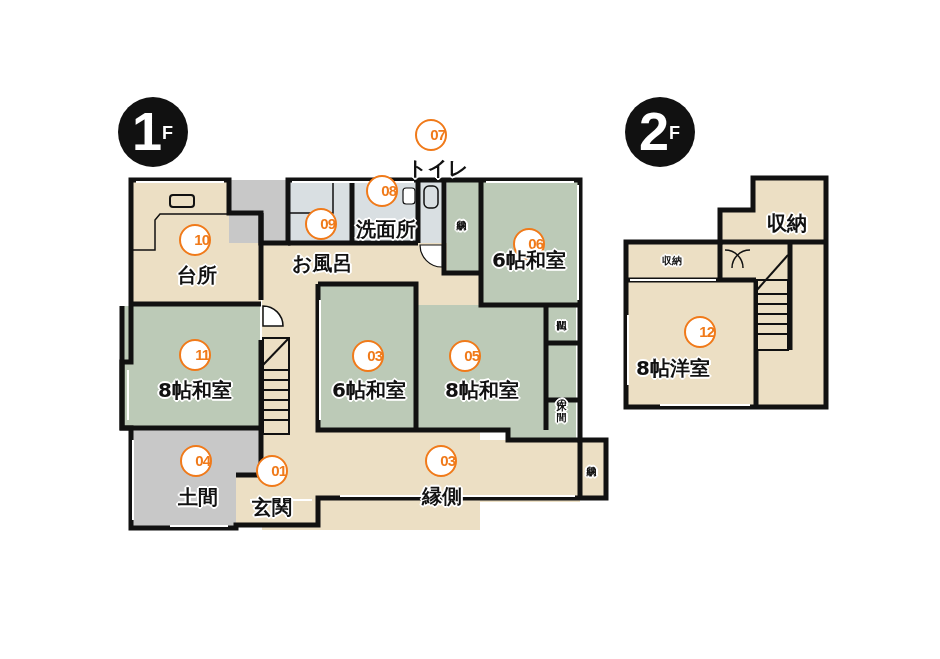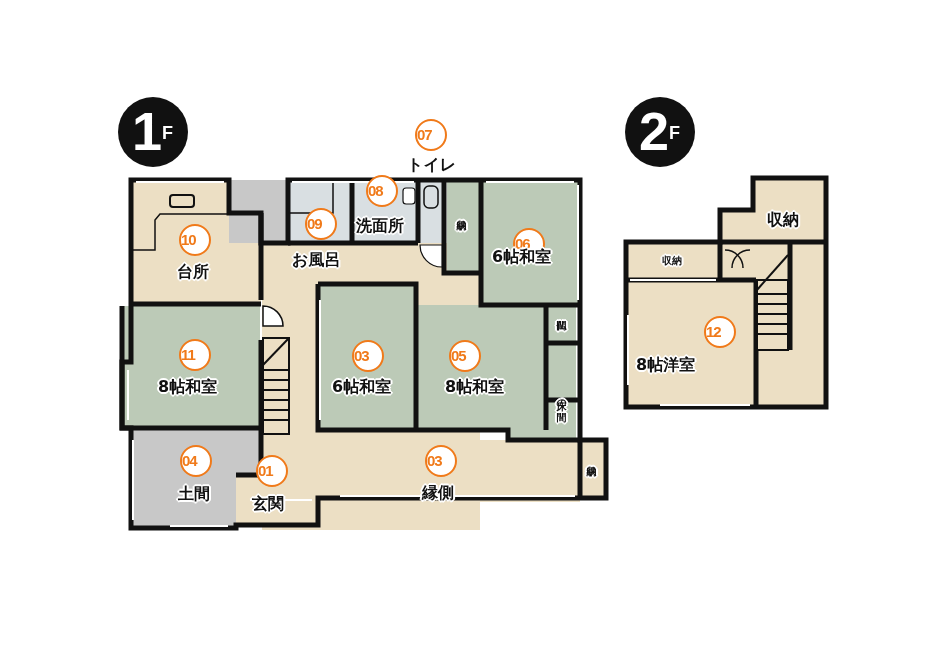--- a/index.html
+++ b/index.html
@@ -1,22 +1,22 @@
 <!DOCTYPE html>
 <html><head>
 <meta charset="utf-8">
 <style>
   html,body{margin:0;padding:0;background:#ffffff;}
   body{width:940px;height:659px;position:relative;overflow:hidden;font-family:"DejaVu Sans","Liberation Sans",sans-serif;}
   svg{position:absolute;left:0;top:0;}
   .floor-badge{position:absolute;width:70px;height:70px;border-radius:50%;background:#111;color:#fff;}
   .floor-badge .big{position:absolute;left:14px;top:2px;font-size:54px;font-weight:bold;line-height:64px;font-family:"Liberation Sans",sans-serif;}
   .floor-badge .small{position:absolute;left:44px;top:26px;font-size:18px;font-weight:bold;font-family:"Liberation Sans",sans-serif;}
-  .num{position:absolute;width:28px;height:28px;border-radius:50%;border:2.5px solid #f07a1a;background:#fff;color:#f07a1a;font-weight:bold;font-size:15px;line-height:28px;text-align:left;font-family:"Liberation Sans",sans-serif;letter-spacing:-1px;}
-  .lbl{position:absolute;font-weight:bold;color:#111;font-size:16px;white-space:nowrap;text-shadow:-2px 0 #fff,2px 0 #fff,0 -2px #fff,0 2px #fff,-1px -1px #fff,1px 1px #fff,-1px 1px #fff,1px -1px #fff;}
+  .num{position:absolute;width:28px;height:28px;border-radius:50%;border:2.5px solid #f07a1a;background:#fff;color:#f07a1a;font-weight:bold;font-size:15px;line-height:28px;text-align:right;font-family:"Liberation Sans",sans-serif;letter-spacing:-1px;}
+  .lbl{position:absolute;font-weight:bold;color:#111;font-size:20px;white-space:nowrap;text-shadow:-2px 0 #fff,2px 0 #fff,0 -2px #fff,0 2px #fff,-1px -1px #fff,1px 1px #fff,-1px 1px #fff,1px -1px #fff;}
   .lbl.sm{font-size:10px;}
   .lbl.vert{writing-mode:vertical-rl;font-size:10px;line-height:11px;}
 </style>
 </head>
 <body>
 
 <svg width="940" height="659">
 
   <rect x="262" y="243" width="218" height="287" fill="#ecdfc4"></rect>
   <rect x="262" y="440" width="318" height="62" fill="#ecdfc4"></rect>
@@ -144,21 +144,21 @@
 <div class="num" style="left:180px;top:445px;">04</div>
 <div class="num" style="left:425px;top:445px;">03</div>
 <div class="num" style="left:352px;top:340px;">03</div>
 <div class="num" style="left:449px;top:340px;">05</div>
 <div class="num" style="left:513px;top:209px;margin-top:19px;">06</div>
 <div class="num" style="left:415px;top:119px;">07</div>
 <div class="num" style="left:366px;top:175px;">08</div>
 <div class="num" style="left:305px;top:208px;">09</div>
 <div class="num" style="left:179px;top:224px;">10</div>
 <div class="num" style="left:179px;top:339px;">11</div>
-<div class="num" style="left:704px;top:316px;">12</div>
+<div class="num" style="left:684px;top:316px;">12</div>
 
 <div class="lbl" style="left:252px;top:494px;">玄関</div>
 <div class="lbl" style="left:178px;top:484px;">土間</div>
 <div class="lbl" style="left:422px;top:483px;">縁側</div>
 <div class="lbl" style="left:332px;top:377px;">6帖和室</div>
 <div class="lbl" style="left:445px;top:377px;">8帖和室</div>
 <div class="lbl" style="left:492px;top:247px;">6帖和室</div>
 <div class="lbl" style="left:407px;top:155px;">トイレ</div>
 <div class="lbl" style="left:356px;top:216px;">洗面所</div>
 <div class="lbl" style="left:292px;top:250px;">お風呂</div>

